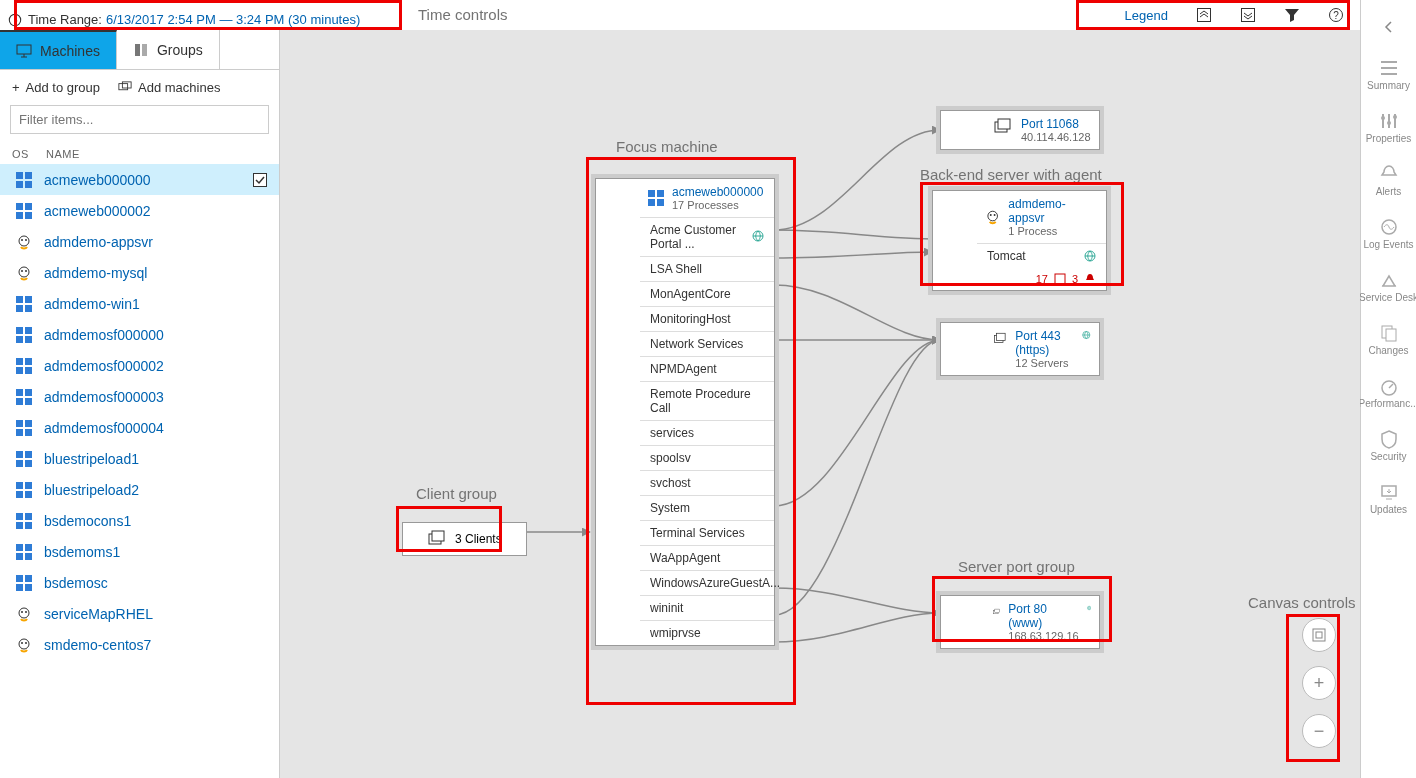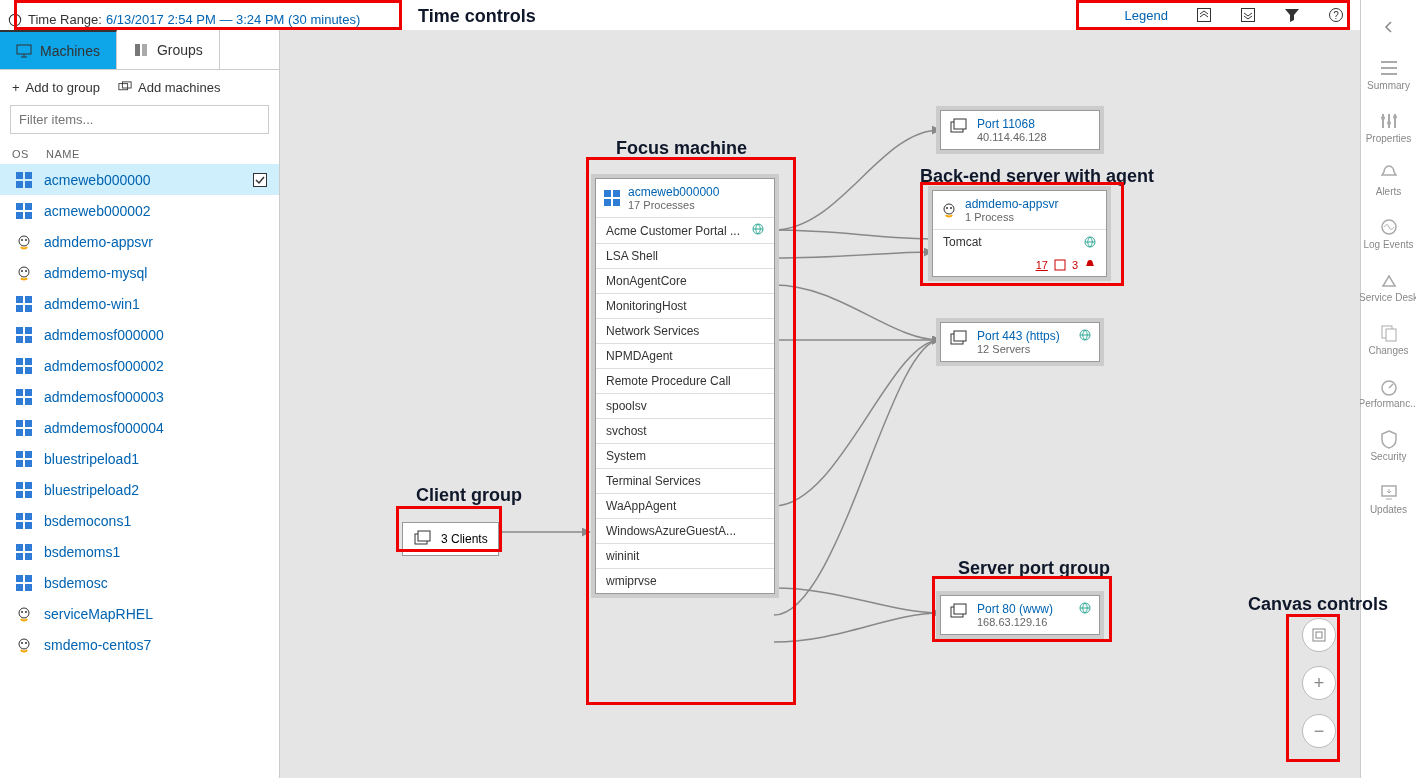--- a/index.html
+++ b/index.html
@@ -10,21 +10,21 @@
 .topbar .clock { width: 14px; height: 14px; margin-right: 6px; }
 .topbar .tr-label { font-size: 13px; color: #333; margin-right: 4px; }
 .topbar .tr-value { font-size: 13px; color: #0063b1; }
 
 .map-controls { position: absolute; right: 60px; top: 0; height: 30px; display: flex; align-items: center; gap: 28px; padding: 0 12px; }
 .map-controls .legend-label { font-size: 13px; color: #0063b1; text-align: right; }
 .map-controls .icon { width: 16px; height: 16px; display: flex; align-items: center; justify-content: center; }
 
 
 .annot-box { position: absolute; border: 3px solid #e00; pointer-events: none; }
-.annot-lbl { position: absolute; color: #0f172a; font-size: 18px; white-space: nowrap; font-weight: bold; }
+.annot-lbl { position: absolute; color: #737373; font-size: 15px; white-space: nowrap; }
 
 
 .sidebar { position: absolute; left: 0; top: 30px; width: 280px; height: 748px; background: #fff; border-right: 1px solid #ccc; display: flex; flex-direction: column; }
 .tabs { display: flex; height: 40px; border-bottom: 1px solid #ccc; }
 .tab { display: flex; align-items: center; gap: 8px; padding: 0 16px; font-size: 14px; color: #333; border-right: 1px solid #ccc; cursor: pointer; }
 .tab.active { border-top: 2px solid #333; background: #0ea5e9; }
 .tab .icon { width: 16px; height: 16px; }
 
 .action-row { display: flex; gap: 18px; padding: 10px 12px; font-size: 13px; color: #333; }
 .action { display: flex; align-items: center; gap: 6px; cursor: pointer; }
@@ -42,28 +42,28 @@
 
 .rightrail { position: absolute; right: 0; top: 0; width: 56px; height: 778px; background: #fff; border-left: 1px solid #ccc; display: flex; flex-direction: column; align-items: center; padding-top: 6px; }
 .rightrail .chev { height: 42px; display: flex; align-items: center; justify-content: center; width: 100%; cursor: pointer; }
 .rightrail .item { display: flex; flex-direction: column; align-items: center; gap: 2px; padding: 10px 0; cursor: pointer; width: 100%; }
 .rightrail .item span { font-size: 10px; color: #888; }
 .rightrail .ic { width: 20px; height: 20px; }
 
 
 .canvas { position: absolute; left: 280px; top: 30px; right: 56px; bottom: 0; background: #e5e5e5; }
 
-.node { position: absolute; background: #fff; border: 1px solid #999; box-shadow: 0 0 0 4px #ccc; font-size: 12px; }
+.node { position: absolute; background: #fff; border: 1px solid #999; box-shadow: 0 0 0 4px #ccc; font-size: 12px; padding-left: 44px; }
 .node .hdr { display: flex; align-items: center; gap: 8px; padding: 6px 8px; }
 .node .hdr .ttl { font-size: 12px; color: #0063b1; }
 .node .hdr .sub { font-size: 11px; color: #666; }
 .proc { padding: 5px 10px; border-top: 1px solid #ddd; font-size: 12px; color: #333; display: flex; align-items: center; justify-content: space-between; cursor: pointer; }
 .node.port .hdr { align-items: flex-start; }
 
-.clients-pill { position: absolute; background: #fff; border: 1px solid #999; padding: 6px 10px; font-size: 12px; display: flex; align-items: center; gap: 8px; }
+.clients-pill { position: absolute; background: #fff; border: 1px solid #999; padding: 6px 24px; font-size: 12px; display: flex; align-items: center; gap: 8px; }
 
 .canvas-ctrls { position: absolute; right: 24px; bottom: 30px; display: flex; flex-direction: column; gap: 14px; }
 .round-btn { width: 34px; height: 34px; border-radius: 50%; border: 1px solid #bbb; background: #fff; display: flex; align-items: center; justify-content: center; cursor: pointer; color: #888; font-size: 18px; }
 
 
 .edges { position: absolute; left: 0; top: 0; width: 100%; height: 100%; pointer-events: none; }
 
 
 .i-win { width: 16px; height: 16px; }
 .i-lin { width: 16px; height: 16px; }
@@ -468,20 +468,23 @@
         <div class="proc">
           <span>Network Services</span>
         </div>
         <div class="proc">
           <span>NPMDAgent</span>
         </div>
         <div class="proc">
           <span>Remote Procedure Call</span>
         </div>
         <div class="proc">
+          <span>services</span>
+        </div>
+        <div class="proc">
           <span>spoolsv</span>
         </div>
         <div class="proc">
           <span>svchost</span>
         </div>
         <div class="proc">
           <span>System</span>
         </div>
         <div class="proc">
           <span>Terminal Services</span>

